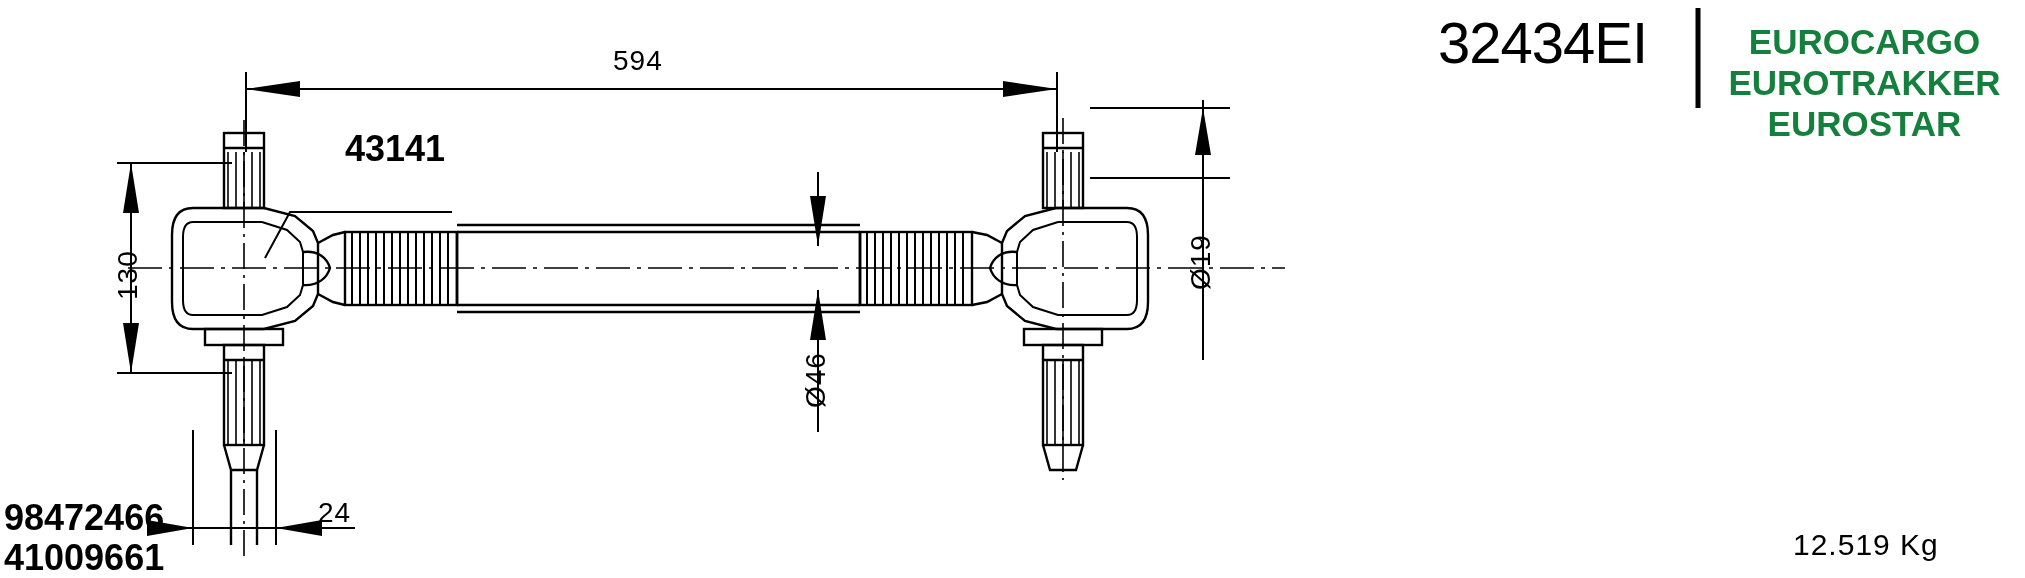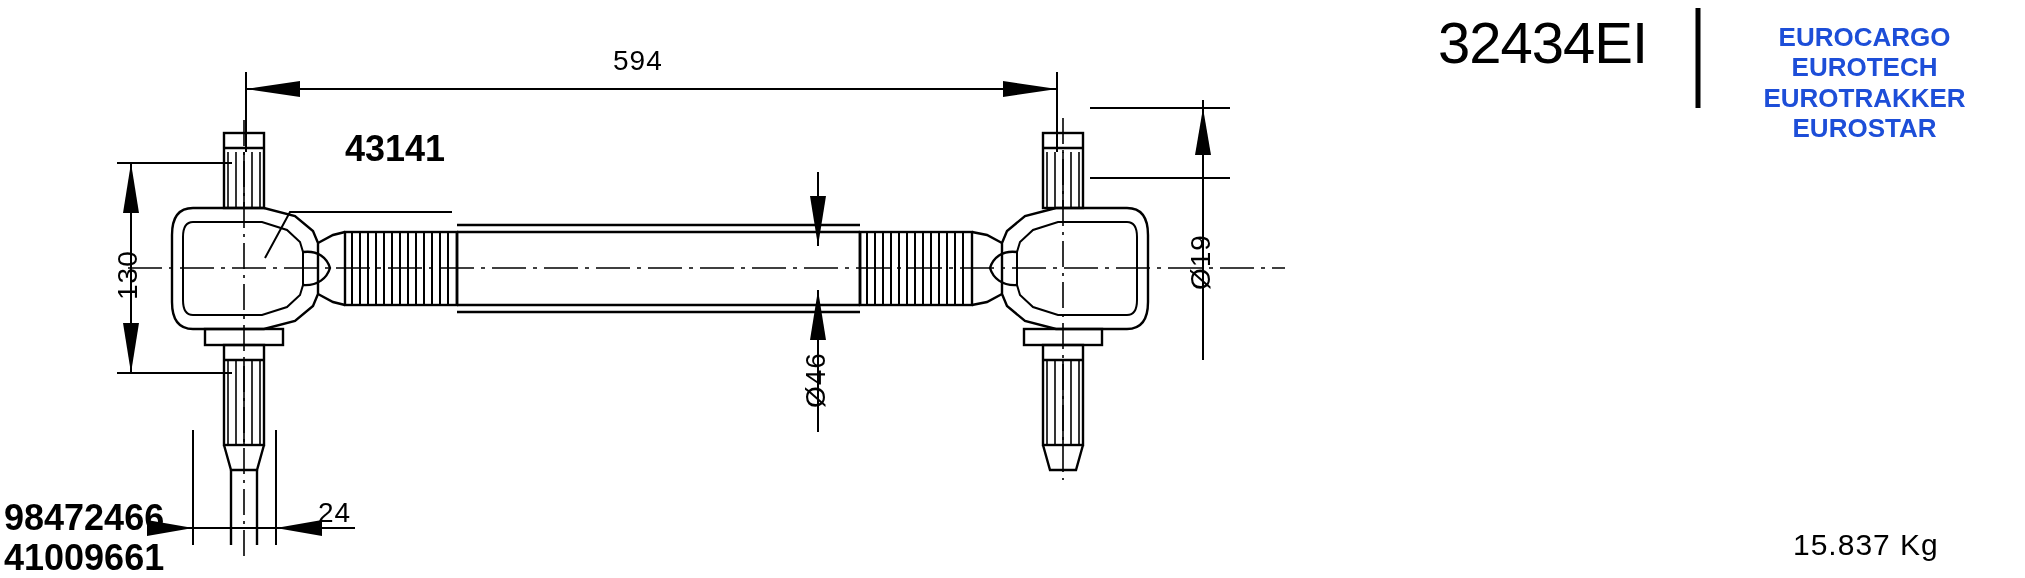--- a/index.html
+++ b/index.html
@@ -24,23 +24,23 @@
     font-family: "Liberation Sans", sans-serif;
     font-size: 58px;
     font-weight: normal;
     letter-spacing: -1px;
     color: #000000;
     white-space: nowrap;
     line-height: 1;
   }
   .models {
     font-family: "Liberation Sans", sans-serif;
-    font-size: 26px;
+    font-size: 35px;
     font-weight: bold;
-    color: #1d4ed8;
+    color: #15803d;
     text-align: center;
     line-height: 1.17;
     letter-spacing: 0px;
     white-space: nowrap;
   }
   .weight {
     font-family: "Liberation Sans", sans-serif;
     font-size: 30px;
     font-weight: normal;
     color: #000000;
@@ -306,25 +306,24 @@
   <div class="abs" style="left:1185px; top:290px;">
     <div class="dim-label rot90">Ø19</div>
   </div>
 
   <div class="abs dim-label" style="left:318px; top:497px;">24</div>
 
   <div class="abs part-number" style="left:1438px; top:14px;">32434EI</div>
 
   <div class="abs" style="left:1712px; top:22px; width:305px;">
     <div class="models">EUROCARGO</div>
-    <div class="models">EUROTECH</div>
     <div class="models">EUROTRAKKER</div>
     <div class="models">EUROSTAR</div>
   </div>
 
-  <div class="abs weight" style="left:1793px; top:528px;">15.837 Kg</div>
+  <div class="abs weight" style="left:1793px; top:528px;">12.519 Kg</div>
 
   <div class="abs" style="left:4px; top:498px;">
     <div class="ref-number">98472466</div>
     <div class="ref-number">41009661</div>
   </div>
 
 </div>
 
 </body></html>

